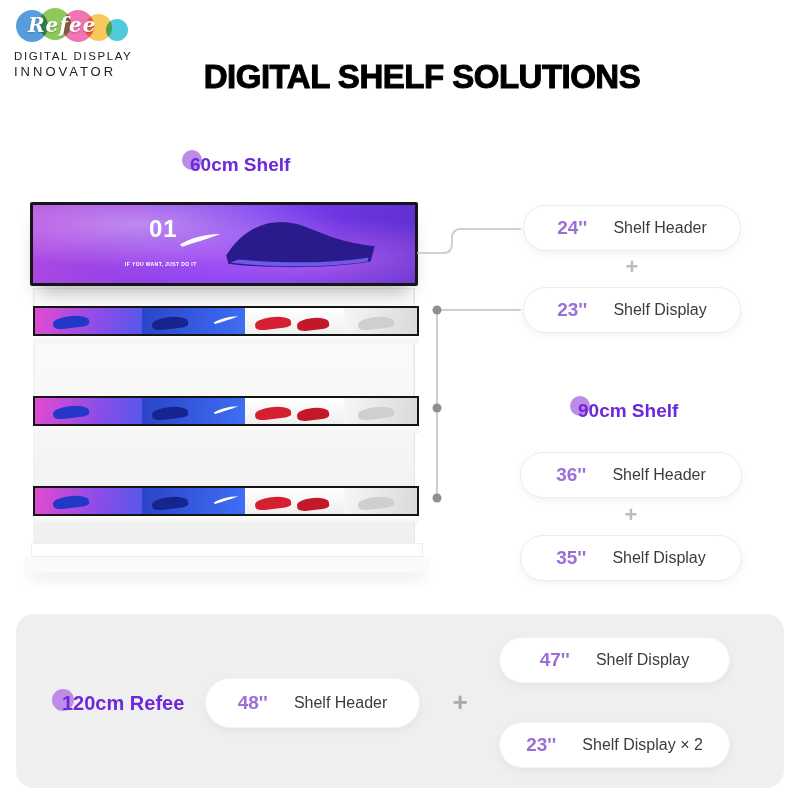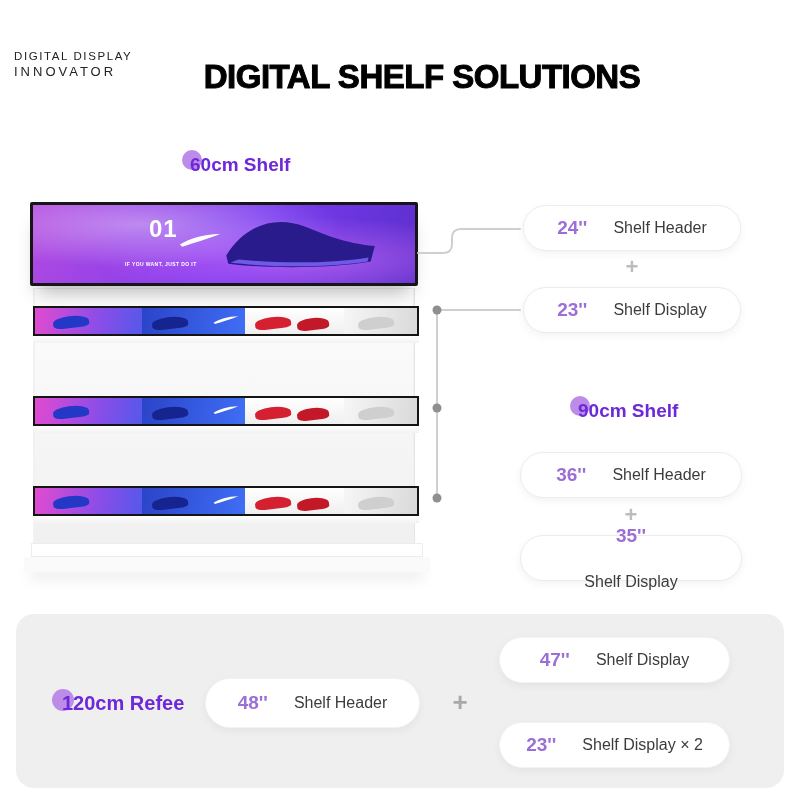--- a/index.html
+++ b/index.html
@@ -87,20 +87,28 @@
 
   
   .bottom-box { position:absolute; left:16px; top:614px; width:768px; height:174px;
                 background:#efefef; border-radius:18px; }
 </style>
 </head>
 <body>
 
 <div class="canvas">
 
+  <div class="logo">
+    <span class="c c1"></span>
+    <span class="c c2"></span>
+    <span class="c c3"></span>
+    <span class="c c4"></span>
+    <span class="c c5"></span>
+    <span class="logo-text">Refee</span>
+  </div>
   <div class="tag1">DIGITAL DISPLAY</div>
   <div class="tag2">INNOVATOR</div>
 
   <h1 class="title">DIGITAL SHELF SOLUTIONS</h1>
 
   <div class="shelf-label" style="left:190px; top:154px;">
     <span class="dot"></span>
     <span class="txt">60cm Shelf</span>
   </div>
 
@@ -205,21 +213,21 @@
   <div class="shelf-label" style="left:578px; top:400px;">
     <span class="dot"></span>
     <span class="txt">90cm Shelf</span>
   </div>
 
   <div class="pill" style="left:520px; top:452px; width:222px; height:46px;">
     <span class="psize">36''</span>
     <span class="plabel">Shelf Header</span>
   </div>
   <div class="joiner" style="left:631px; top:515px;">+</div>
-  <div class="pill" style="left:520px; top:535px; width:222px; height:46px;flex-direction:column;">
+  <div class="pill" style="left:520px; top:535px; width:222px; height:46px;">
     <span class="psize">35''</span>
     <span class="plabel">Shelf Display</span>
   </div>
 
   <div class="bottom-box"></div>
 
   <div class="shelf-label" style="left:62px; top:692px; font-size:20px;">
     <span class="dot" style="width:22px; height:22px; top:-3px; left:-10px;"></span>
     <span class="txt">120cm Refee</span>
   </div>

